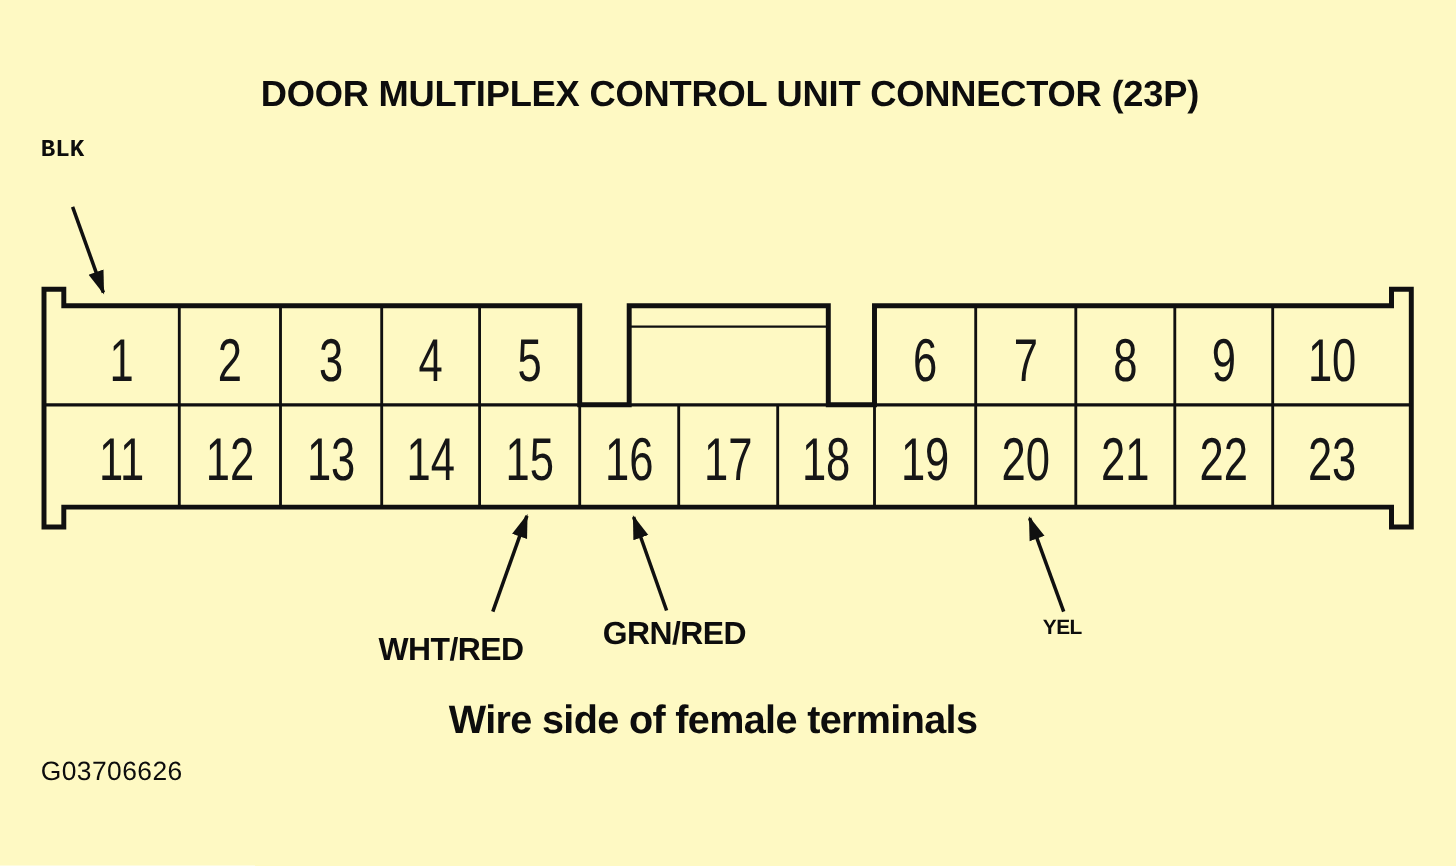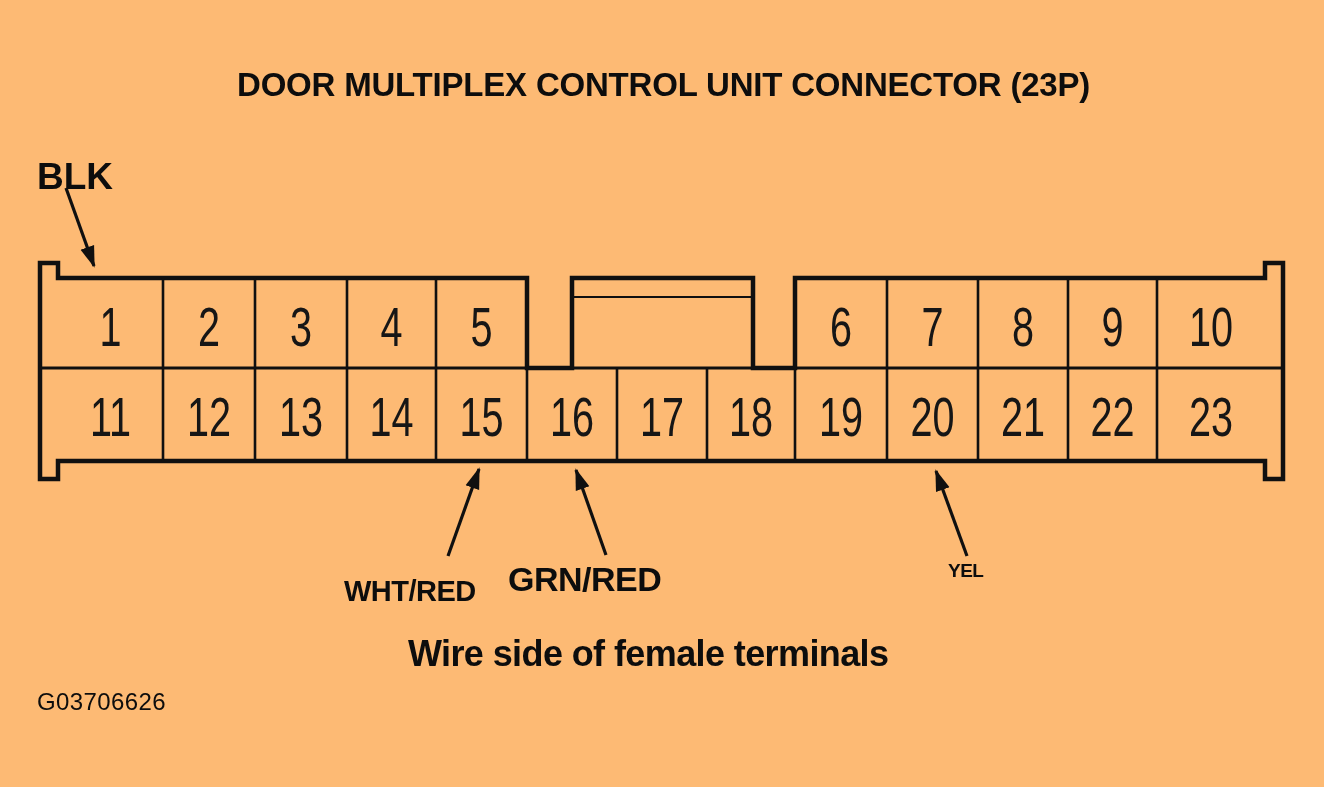--- a/index.html
+++ b/index.html
@@ -1,24 +1,24 @@
 <!DOCTYPE html>
 <html><head>
 <meta charset="utf-8">
 <style>
   html,body{margin:0;padding:0;background:#ffffff;}
   .stage{
-    position:relative;width:1324px;height:787px;background:#fdba74;overflow:hidden;
+    position:relative;width:1324px;height:787px;background:#fef9c3;overflow:hidden;
     font-family:"Liberation Sans",sans-serif;color:#0d0d0d;
   }
   .lbl{position:absolute;font-weight:bold;white-space:nowrap;color:#0d0d0d;}
   .title{left:237px;top:66px;font-size:33px;letter-spacing:-0.2px;}
-  .blk{left:37px;top:156px;font-size:37px;}
+  .blk{left:37px;top:124px;font-size:22px;font-family:Liberation Mono, monospace;}
   .whtred{left:344px;top:575px;font-size:29px;letter-spacing:-0.5px;}
-  .grnred{left:508px;top:560px;font-size:34px;letter-spacing:-0.5px;}
+  .grnred{left:548px;top:560px;font-size:29px;letter-spacing:-0.5px;}
   .yel{left:948px;top:560px;font-size:19px;letter-spacing:-0.5px;}
   .caption{position:absolute;left:408px;top:633px;font-size:36px;font-weight:bold;
            letter-spacing:-0.6px;white-space:nowrap;color:#0d0d0d;}
   .figid{position:absolute;left:37px;top:688px;font-size:24px;font-weight:normal;
          letter-spacing:0.4px;color:#0d0d0d;}
   svg.art{position:absolute;left:0;top:0;}
   .ink{stroke:#101010;fill:none;}
   .pin-num{font-size:55px;fill:#161616;font-family:"Liberation Sans",sans-serif;font-weight:400;}
 </style>
 </head>

